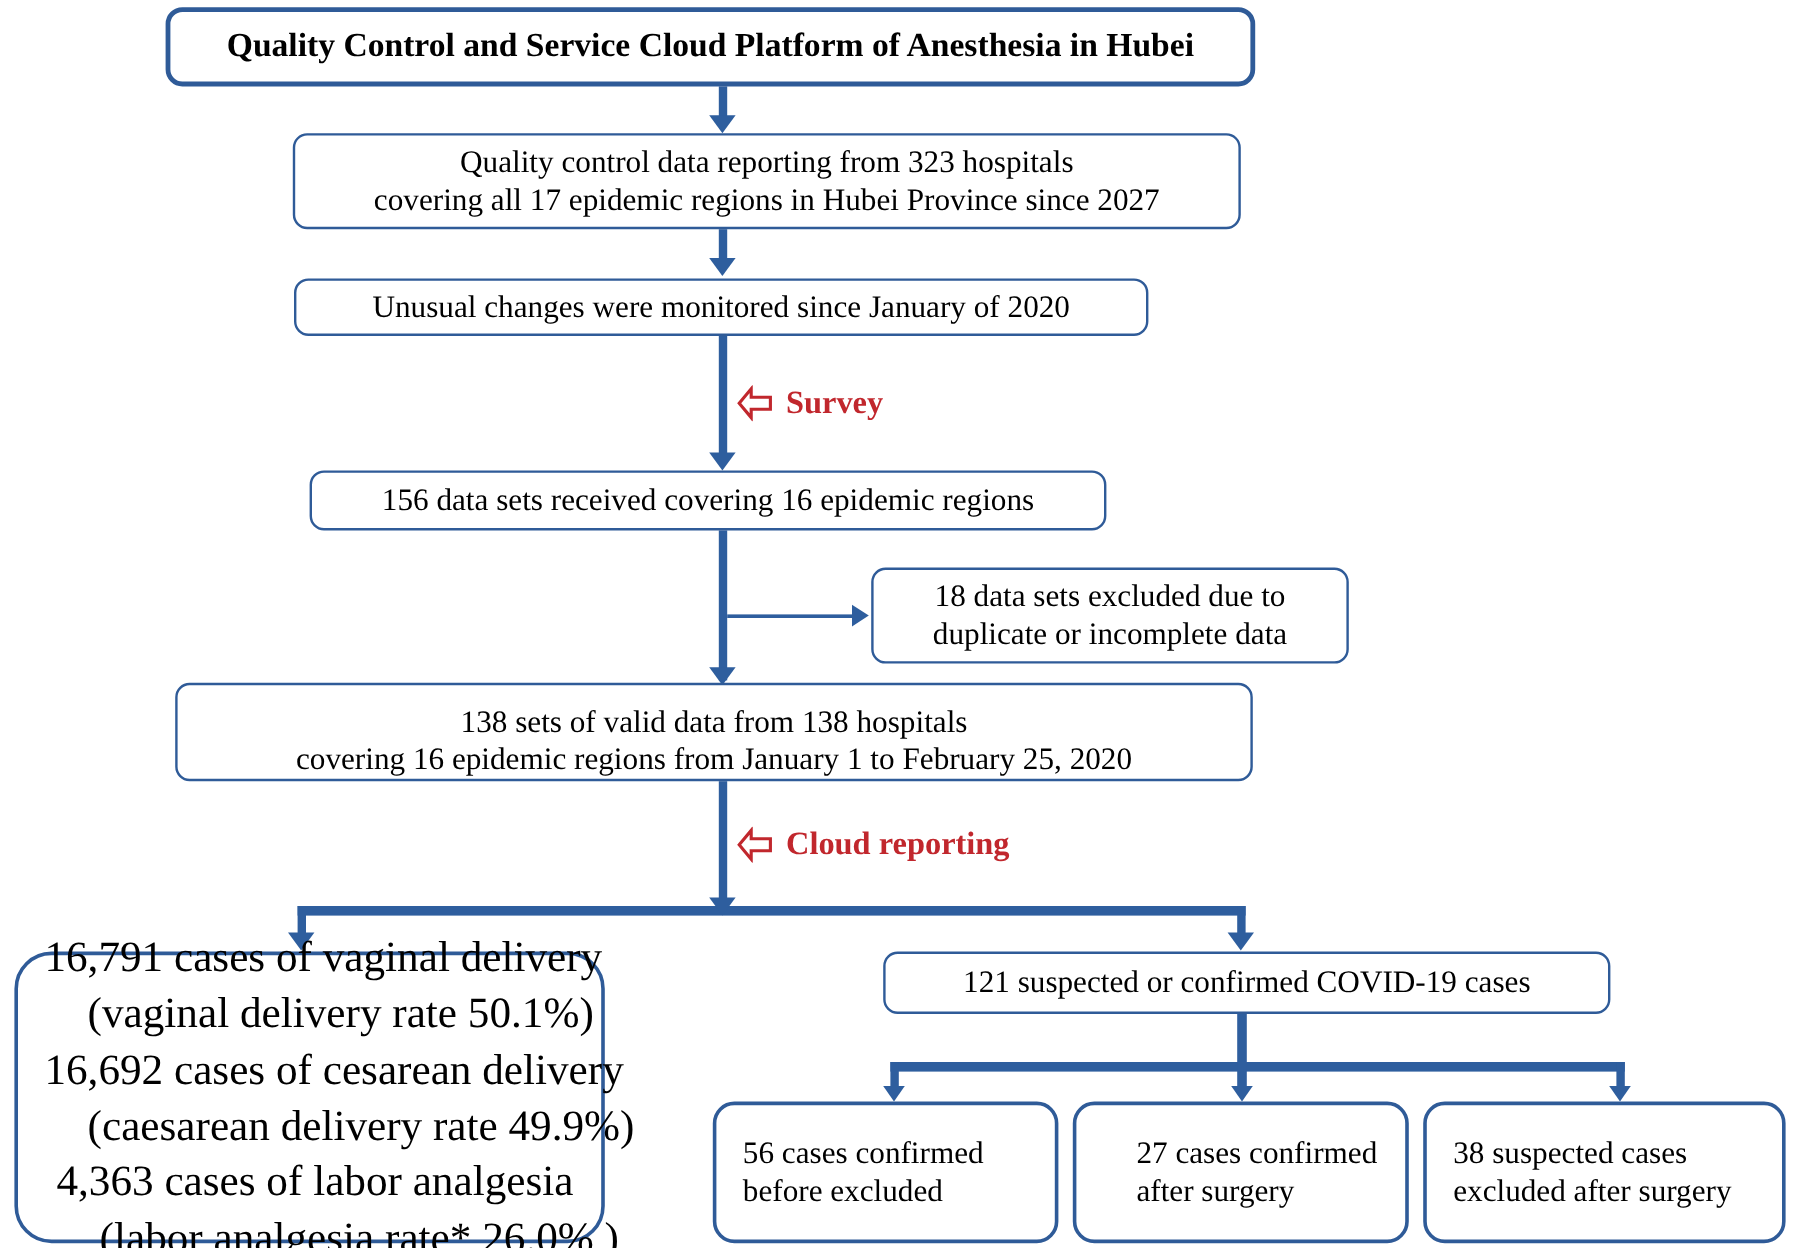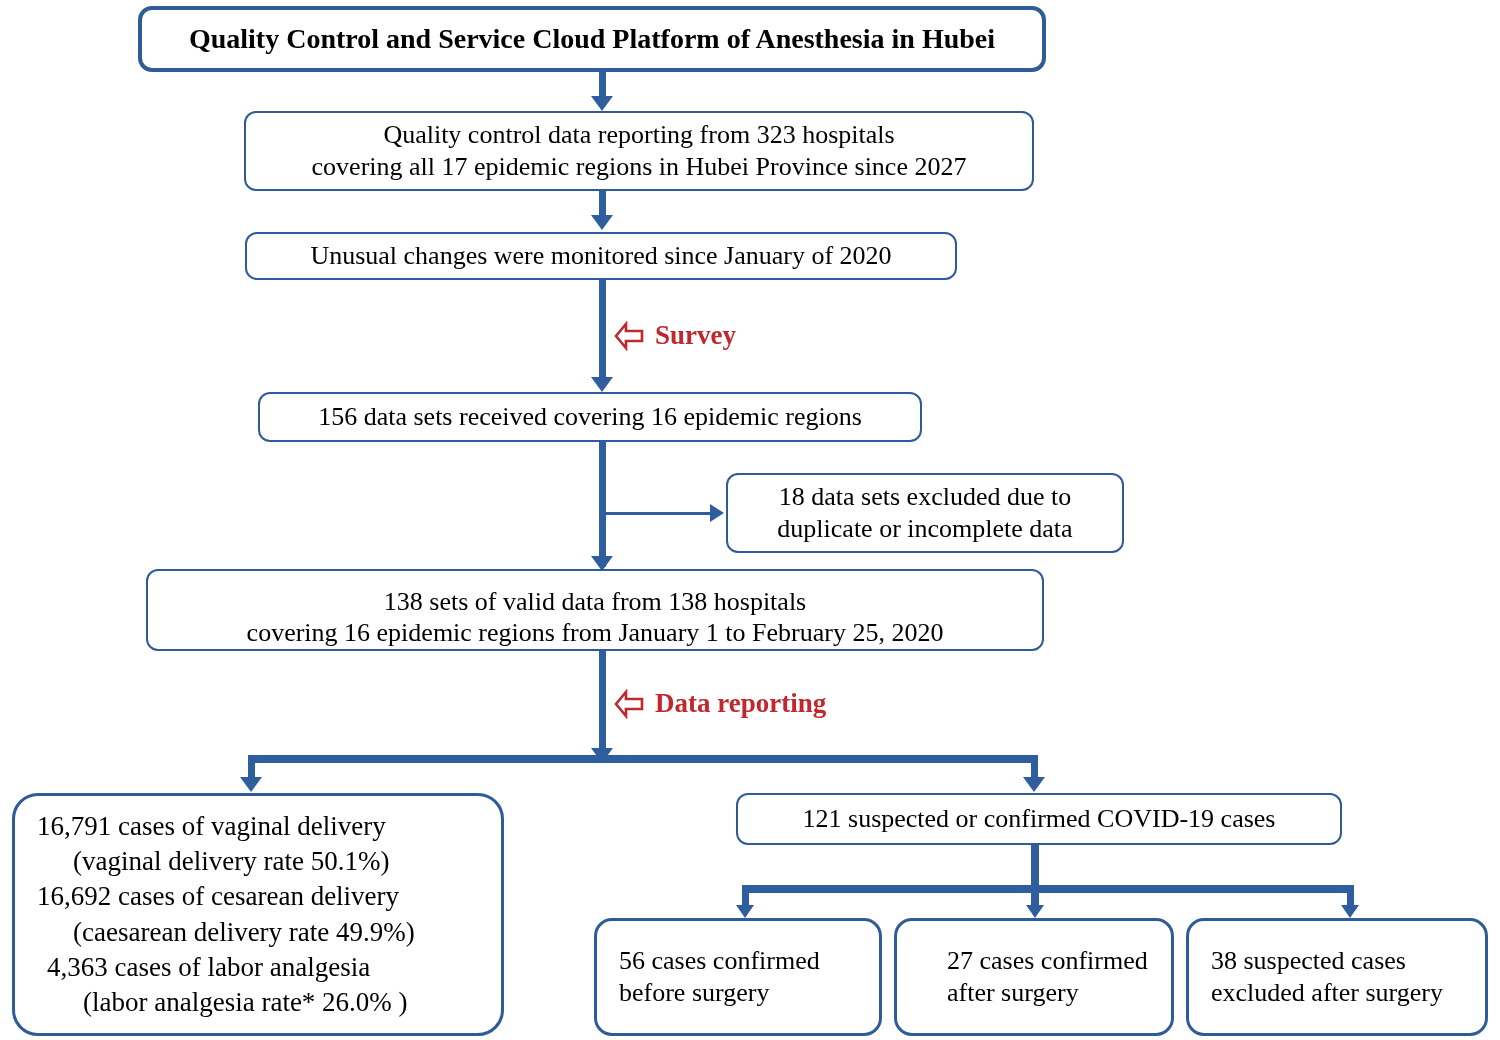--- a/index.html
+++ b/index.html
@@ -172,30 +172,30 @@
 
   <div class="vline" style="left:599px; top:651px; width:7px; height:105px;"></div>
   <div class="arrow-down" style="left:591px; top:748px;"></div>
 
   <div class="annot" style="left:613px; top:688px;">
     <span>
       <svg width="32" height="30" viewBox="0 0 32 30" aria-hidden="true">
         <path d="M13 3 L13 10 L29 10 L29 20 L13 20 L13 27 L3 15 Z" fill="none" stroke="#C1272D" stroke-width="2.6" stroke-linejoin="miter"></path>
       </svg>
     </span>
-    <span class="label">Data reporting</span>
+    <span class="label">Cloud reporting</span>
   </div>
 
   <div class="hline" style="left:248px; top:755px; width:790px; height:8px;"></div>
   <div class="vline" style="left:248px; top:755px; width:7px; height:28px;"></div>
   <div class="arrow-down" style="left:240px; top:777px;"></div>
   <div class="vline" style="left:1031px; top:755px; width:7px; height:28px;"></div>
   <div class="arrow-down" style="left:1023px; top:777px;"></div>
 
-  <div class="box bigradius leftish" style="left:12px; top:793px; width:492px; height:243px; font-size:27px; line-height:1.30;">
+  <div class="box bigradius leftish" style="left:12px; top:793px; width:492px; height:243px; font-size:36px; line-height:1.30;border-radius:31px;">
     <span class="inner">
       <span class="line">16,791 cases of vaginal delivery</span>
       <span class="line" style="padding-left:36px;">(vaginal delivery rate 50.1%)</span>
       <span class="line">16,692 cases of cesarean delivery</span>
       <span class="line" style="padding-left:36px;">(caesarean delivery rate 49.9%)</span>
       <span class="line" style="padding-left:10px;">4,363 cases of labor analgesia</span>
       <span class="line" style="padding-left:46px;">(labor analgesia rate* 26.0% )</span>
     </span>
   </div>
 
@@ -210,21 +210,21 @@
   <div class="vline" style="left:742px; top:885px; width:7px; height:25px;"></div>
   <div class="arrow-down small" style="left:736px; top:905px;"></div>
   <div class="vline" style="left:1031px; top:885px; width:8px; height:25px;"></div>
   <div class="arrow-down small" style="left:1026px; top:905px;"></div>
   <div class="vline" style="left:1347px; top:885px; width:7px; height:25px;"></div>
   <div class="arrow-down small" style="left:1341px; top:905px;"></div>
 
   <div class="box leafradius leftish" style="left:594px; top:918px; width:288px; height:118px;">
     <span class="inner">
       <span class="line">56 cases confirmed</span>
-      <span class="line">before surgery</span>
+      <span class="line">before excluded</span>
     </span>
   </div>
 
   <div class="box leafradius leftish" style="left:894px; top:918px; width:280px; height:118px;padding-left:28px;">
     <span class="inner">
       <span class="line">27 cases confirmed</span>
       <span class="line">after surgery</span>
     </span>
   </div>
 

